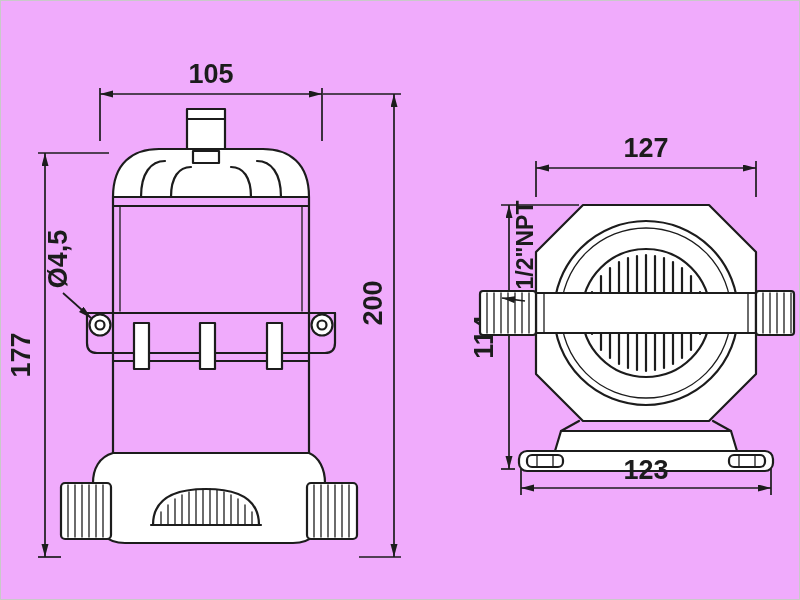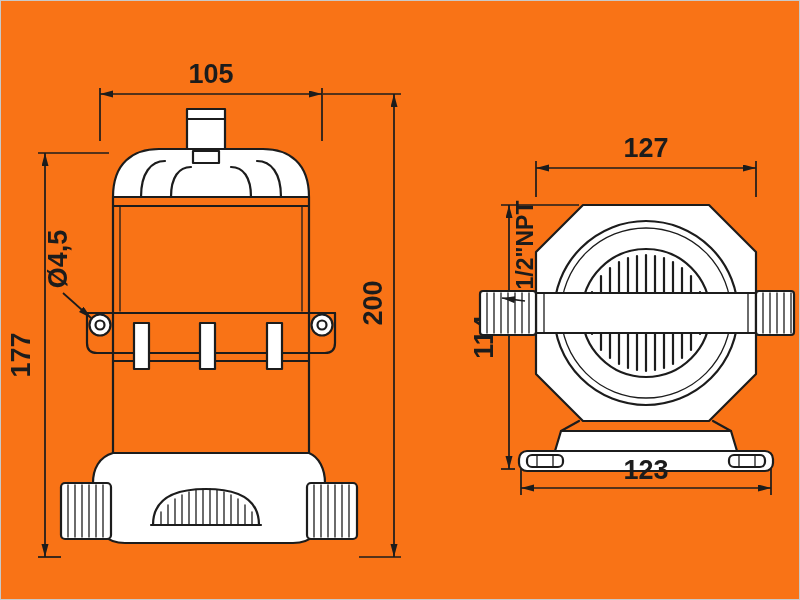--- a/index.html
+++ b/index.html
@@ -1,19 +1,19 @@
 <!DOCTYPE html>
 <html style="--line: #1c1c1c; --frame: #c9c9c9;"><head>
 <meta charset="utf-8">
 <style>
   :root { --line:#1c1c1c; --frame:#c9c9c9; }
   html,body { margin:0; padding:0; background:#fff; }
   .frame {
     width:800px; height:600px; box-sizing:border-box;
-    border:1px solid var(--frame); background:#f97316; position:relative;
+    border:1px solid var(--frame); background:#f0abfc; position:relative;
   }
   svg { display:block; }
   .ln   { fill:none; stroke:var(--line); stroke-width:2.2; stroke-linecap:round; stroke-linejoin:round; }
   .lnth { fill:none; stroke:var(--line); stroke-width:1.3; stroke-linecap:round; }
   .fw   { fill:#ffffff; stroke:var(--line); stroke-width:2.2; stroke-linejoin:round; }
   .dim  { fill:none; stroke:var(--line); stroke-width:1.7; }
   .dimtext {
     font-family:"Liberation Sans", sans-serif;
     font-size:27px; font-weight:600; fill:var(--line); text-anchor:middle;
   }

